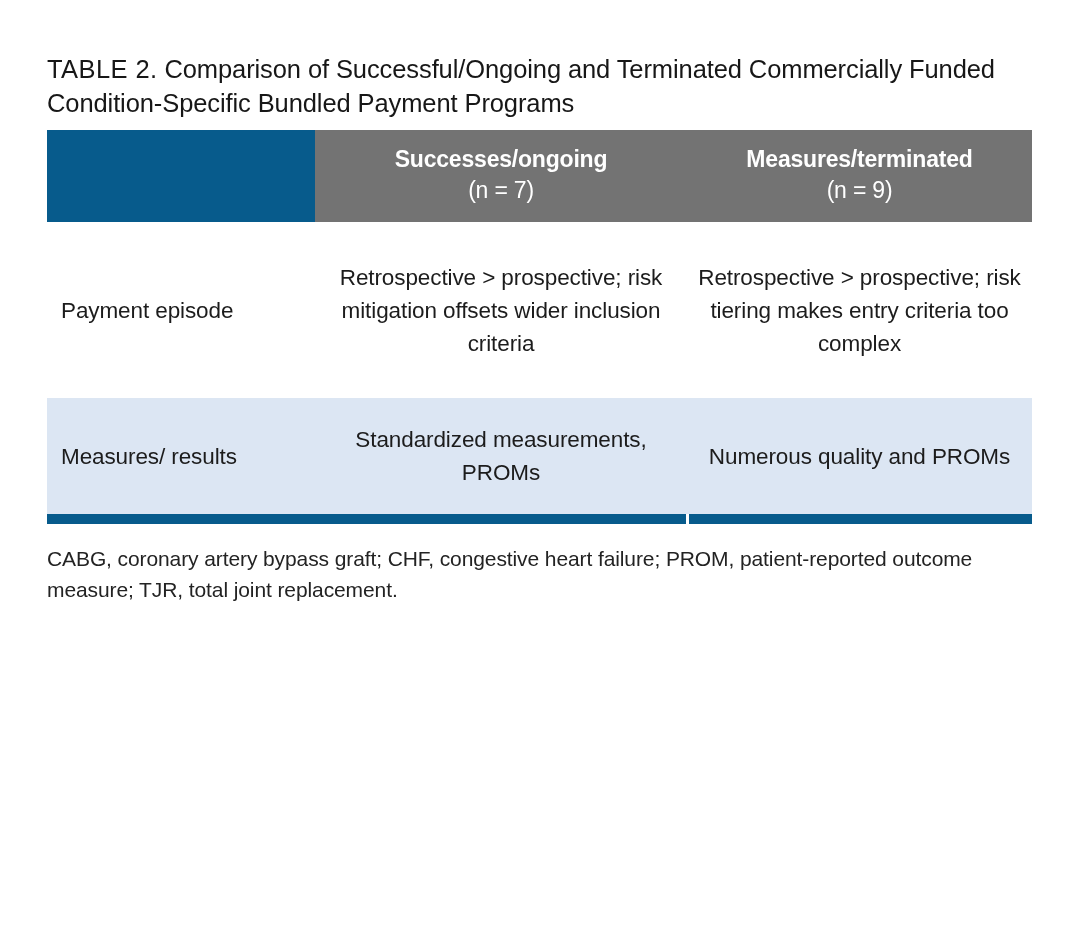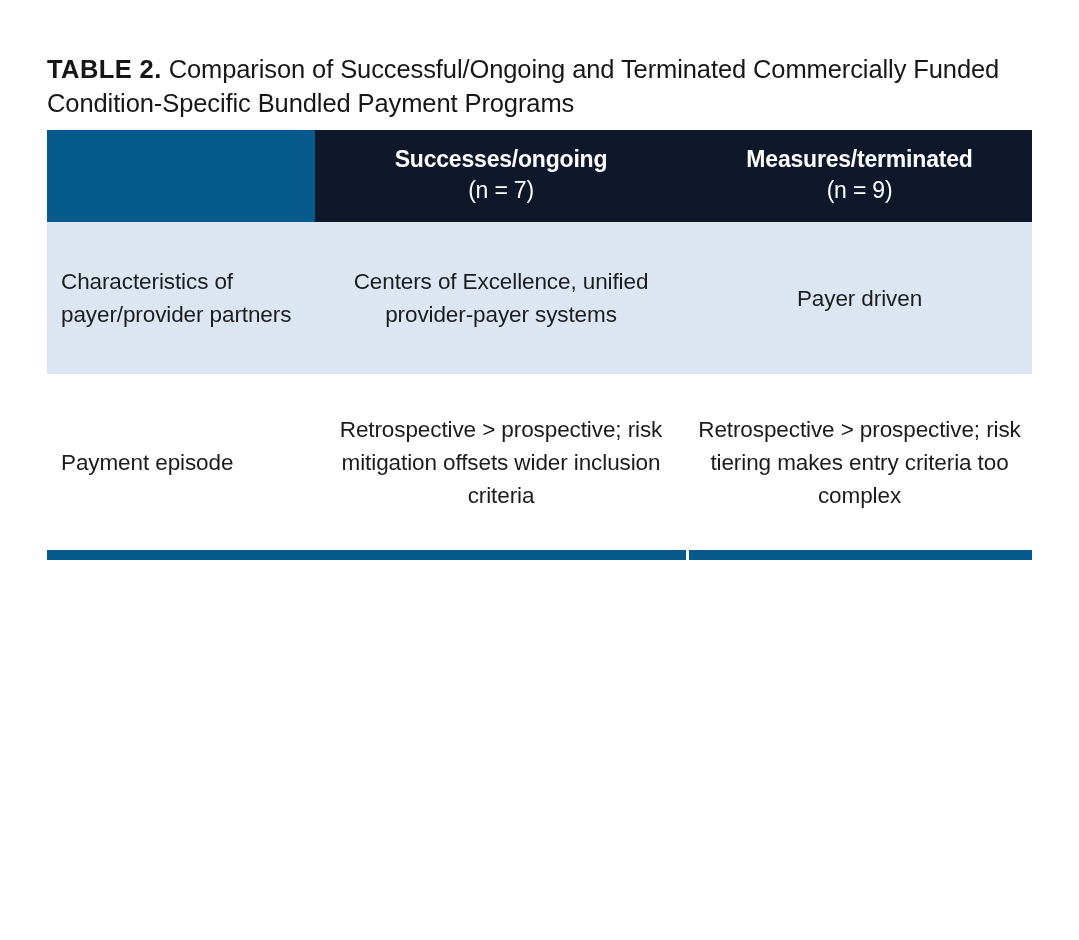--- a/index.html
+++ b/index.html
@@ -32,36 +32,36 @@
   .table-title {
     font-size: 25.5px;
     line-height: 34px;
     color: #171717;
     letter-spacing: -0.1px;
     margin: 0 0 10px 0;
     font-weight: 400;
     max-width: 975px;
   }
   .table-title .tnum {
-    font-weight: 700;
+    font-weight: 400;
     letter-spacing: 0.4px;
   }
 
   
   table.cmp {
     border-collapse: collapse;
     width: 985px;
     table-layout: fixed;
   }
   table.cmp col.c1 { width: 268px; }
   table.cmp col.c2 { width: 372px; }
   table.cmp col.c3 { width: 345px; }
 
   thead th {
-    background: #0f172a;
+    background: #737373;
     color: #ffffff;
     font-size: 23px;
     line-height: 31px;
     font-weight: 700;
     padding: 14px 6px 16px 6px;
     text-align: center;
     vertical-align: middle;
     letter-spacing: -0.2px;
     border: 0;
   }
@@ -156,33 +156,34 @@
             <span>Successes/ongoing</span>
             <span class="sub">(n = 7)</span>
           </th>
           <th>
             <span>Measures/terminated</span>
             <span class="sub">(n = 9)</span>
           </th>
         </tr>
       </thead>
       <tbody>
-        <tr class="shaded r2">
-          <td class="label">Characteristics of payer/provider partners</td>
-          <td class="val">Centers of Excellence, unified provider-payer systems</td>
-          <td class="val">Payer driven</td>
-        </tr>
         <tr class="plain r3">
           <td class="label">Payment episode</td>
           <td class="val">Retrospective &gt; prospective; risk mitigation offsets wider inclusion criteria</td>
           <td class="val">Retrospective &gt; prospective; risk tiering makes entry criteria too complex</td>
+        </tr>
+        <tr class="shaded r4">
+          <td class="label">Measures/ results</td>
+          <td class="val">Standardized measurements, PROMs</td>
+          <td class="val">Numerous quality and PROMs</td>
         </tr>
       </tbody>
     </table>
 
     <div class="bottom-rule">
       <div class="seg seg-left"></div>
       <div class="seg seg-right"></div>
     </div>
 
+    <div class="footnote">CABG, coronary artery bypass graft; CHF, congestive heart failure; PROM, patient-reported outcome measure; TJR, total joint replacement.</div>
 
   </div>
 </div>
 
 </body></html>

